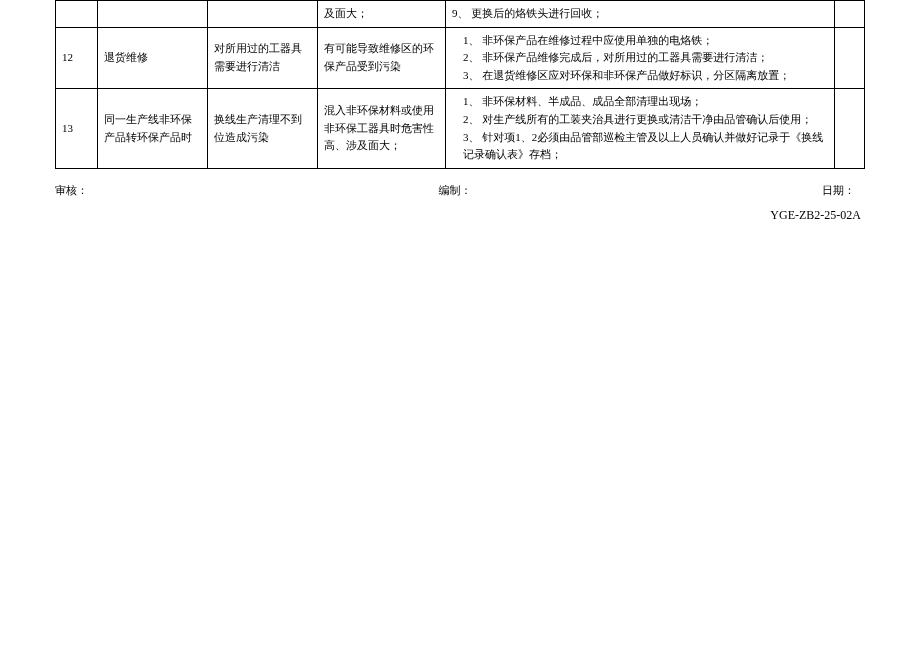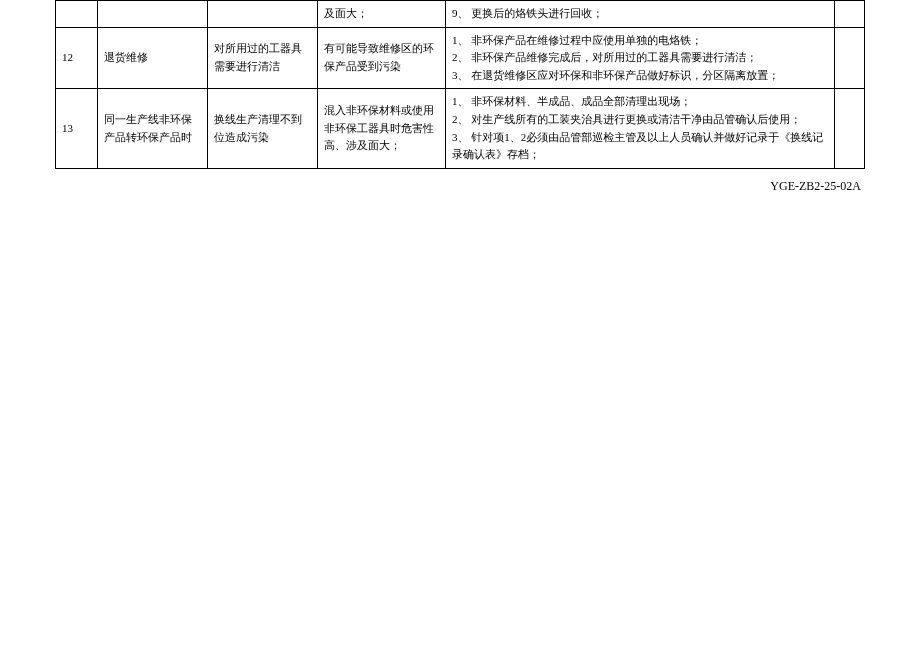--- a/index.html
+++ b/index.html
@@ -40,21 +40,21 @@
     .footer-row span { display: inline-block; }
     .audit { margin-left: 0; }
     .compiled { margin-left: 0; }
     .date { margin-left: 0; }
     .doc-code {
       text-align: right;
       margin-top: 10px;
       padding-right: 4px;
       font-size: 12px;
     }
-    .cell-lines span { display: block; }
+    .cell-lines span { display: block; margin-left: 11px; }
   </style>
 </head>
 <body>
 
 <div class="page">
   <table>
     <colgroup>
       <col class="col-num">
       <col class="col-proc">
       <col class="col-cause">
@@ -94,15 +94,20 @@
         <td class="cell-lines">
           <span>1、 非环保材料、半成品、成品全部清理出现场；</span>
           <span>2、 对生产线所有的工装夹治具进行更换或清洁干净由品管确认后使用；</span>
           <span>3、 针对项1、2必须由品管部巡检主管及以上人员确认并做好记录于《换线记录确认表》存档；</span>
         </td>
         <td class="col-end"></td>
       </tr>
     </tbody>
   </table>
 
+  <div class="footer-row">
+    <span class="audit">审核：</span>
+    <span class="compiled">编制：</span>
+    <span class="date">日期：</span>
+  </div>
 
   <div class="doc-code">YGE-ZB2-25-02A</div>
 </div>
 
 </body></html>

